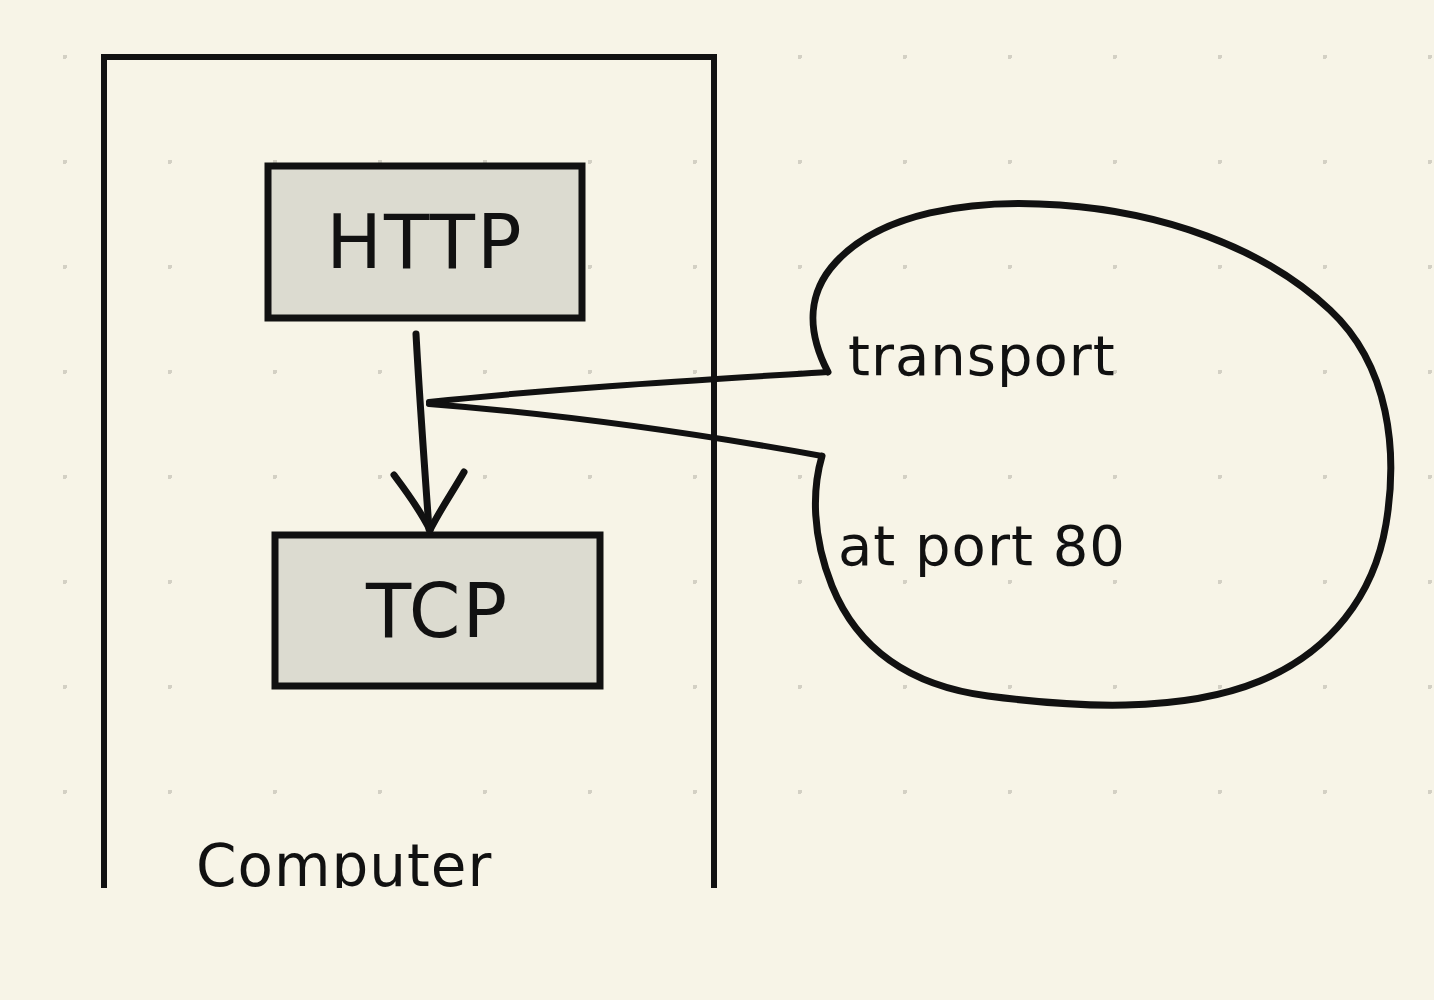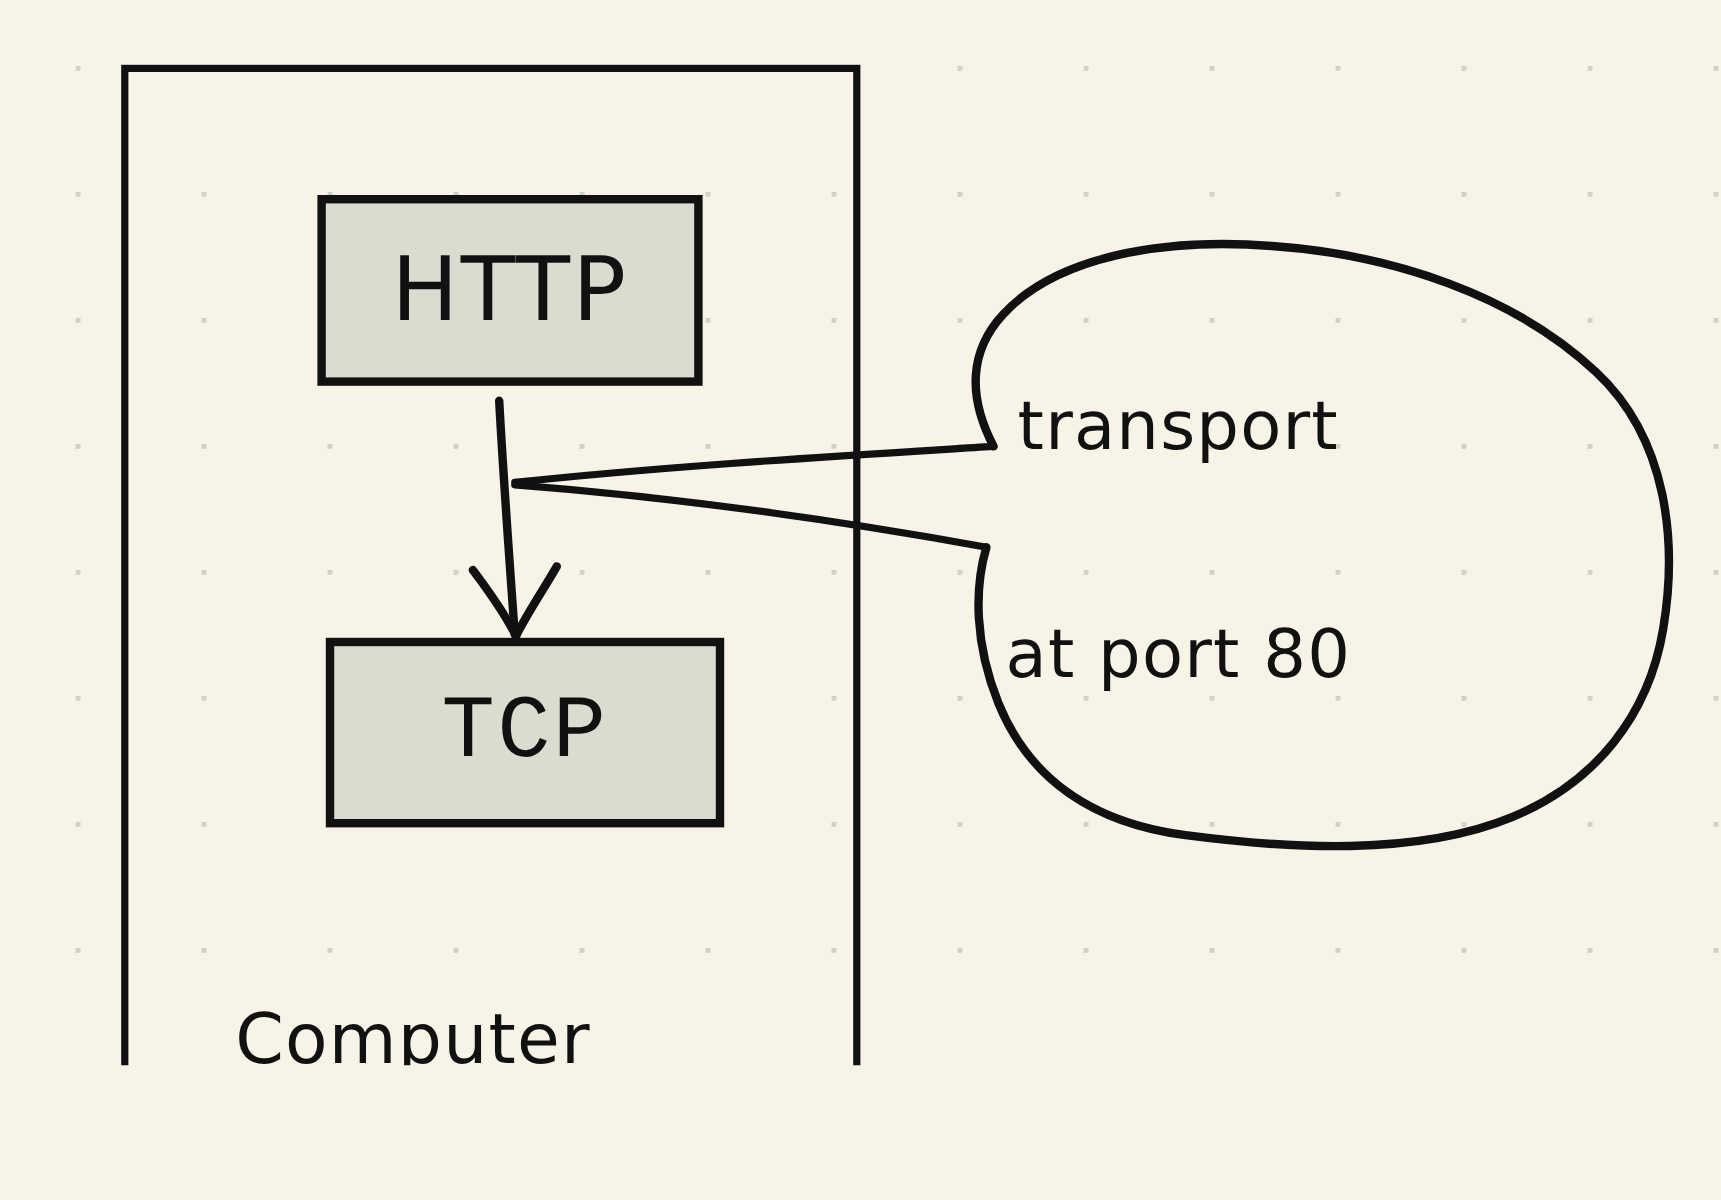--- a/index.html
+++ b/index.html
@@ -66,21 +66,20 @@
   #label-tcp {
     left: 275px;
     top: 535px;
     width: 325px;
     height: 151px;
     display: flex;
     align-items: center;
     justify-content: center;
     font-size: 74px;
     letter-spacing: 2px;
-    font-family: Liberation Mono, monospace;
   }
   #label-computer {
     left: 196px;
     top: 832px;
     font-size: 58px;
     letter-spacing: 1px;
   }
   .callout-line {
     position: absolute;
     font-size: 56px;

